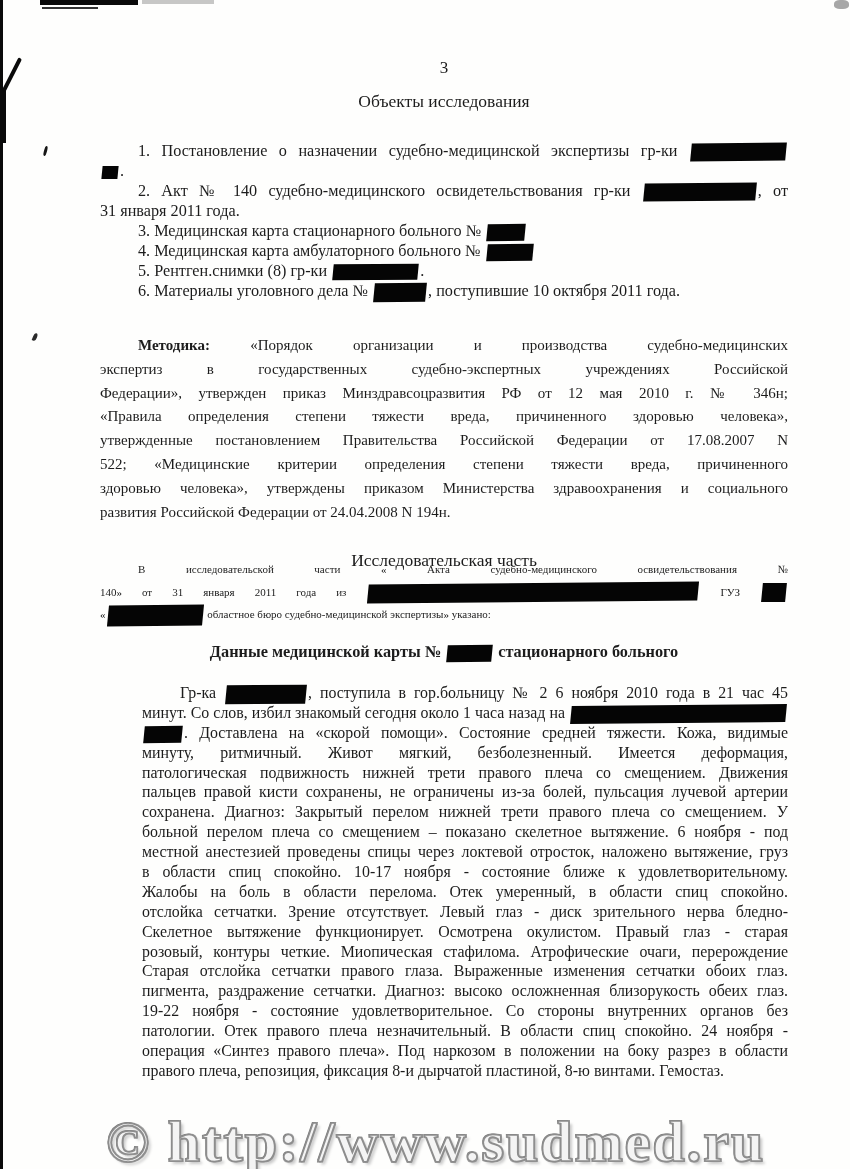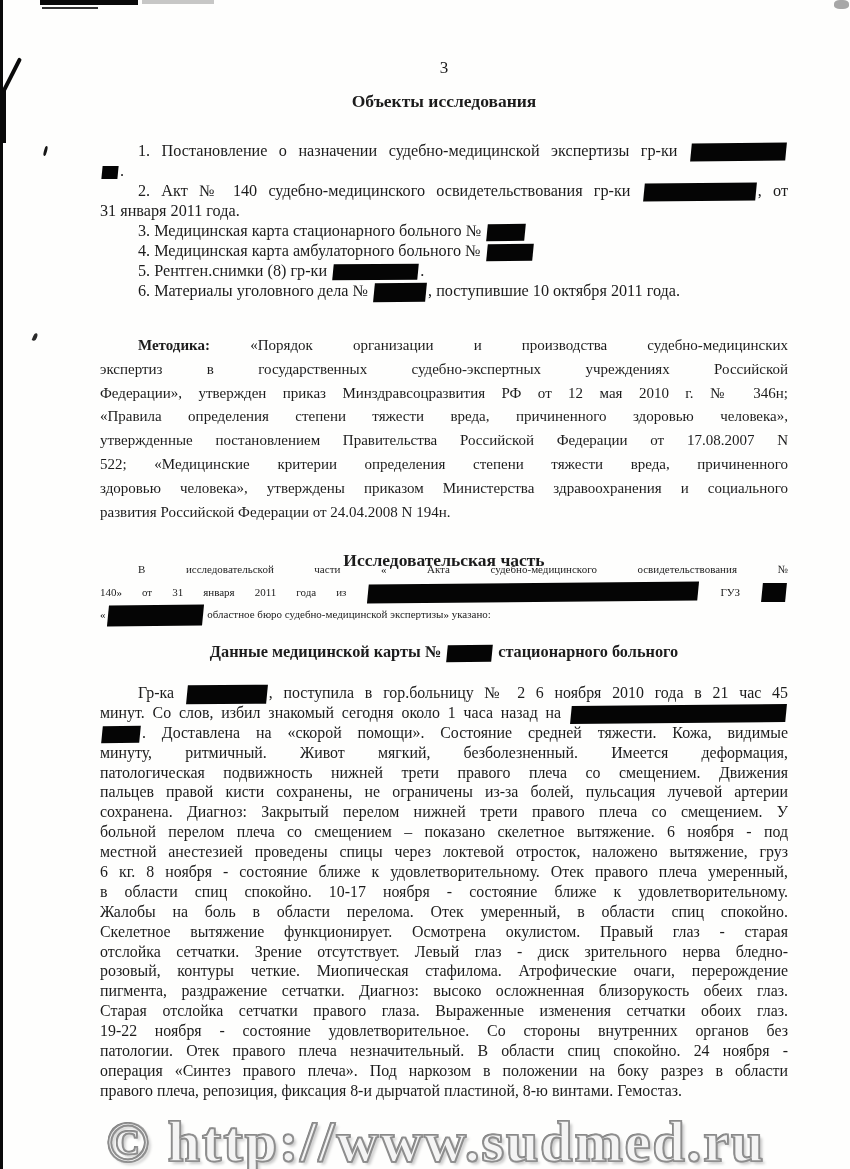--- a/index.html
+++ b/index.html
@@ -2,21 +2,21 @@
 <html><head>
 <meta charset="utf-8">
 <style>
   html,body{margin:0;padding:0;}
   body{
     width:850px;height:1169px;position:relative;overflow:hidden;
     background:#fefefd;color:#1c1c1c;
     font-family:"Liberation Serif","DejaVu Serif",serif;
   }
   .blk{position:absolute;left:100px;width:688px;}
-  .h{text-align:center;font-weight:bold;font-size:17.5px;}
+  .h{text-align:center;font-weight:normal;font-size:17.5px;}
   .center{text-align:center;font-size:17px;}
   .line{display:block;text-align:justify;}
   .line.flush{text-align-last:justify;}
   .line.ind{text-indent:38px;}
   .bold{font-weight:bold;}
   .redact{
     display:inline-block;background:#050505;vertical-align:middle;
     transform:skewX(-6deg) rotate(-0.5deg);margin:0 2px;
   }
   #page-number{top:58px;}
@@ -24,21 +24,21 @@
   #objects-list{top:141px;font-size:16.2px;}
   #objects-list .line{height:20px;line-height:20px;}
   #methodology{top:334px;font-size:15px;}
   #methodology .line{height:23.8px;line-height:23.8px;}
   #research-heading{top:550px;}
   #research-para{top:558px;font-size:11px;}
   #research-para .line{height:22.5px;line-height:22.5px;}
   #card-heading{top:641px;font-size:16.3px;font-weight:bold;}
   #card-heading .line{text-align:left;text-align-last:center;height:22px;line-height:22px;}
   #main-para{top:683px;font-size:15.9px;}
-  #main-para .line{height:19.9px;line-height:19.9px;}
+  #main-para .line{height:19.9px;line-height:19.9px;margin-left:42px;}
 
   #watermark{
     position:absolute;left:106px;top:1108px;white-space:nowrap;
     font-size:58px;letter-spacing:2px;font-weight:bold;
     color:#f4f4f4;
     -webkit-text-stroke:1.6px #8d8d8d;
     text-shadow:1px 1px 0 #9a9a9a,-1px -1px 0 #7c7c7c,1px -1px 0 #a8a8a8,-1px 1px 0 #a8a8a8,3px 3px 3px #c9c9c9;
   }
   
   .art{position:absolute;background:#0a0a0a;}
@@ -100,28 +100,27 @@
     <div id="main-para" class="blk body">
       <div class="line flush ind"><span>Гр-ка </span><span class="redact" style="width: 80px; height: 19px;"></span><span>, поступила в гор.больницу № 2 6 ноября 2010 года в 21 час 45</span></div>
       <div class="line flush"><span>минут. Со слов, избил знакомый сегодня около 1 часа назад на </span><span class="redact" style="width: 215px; height: 18px;"></span></div>
       <div class="line flush"><span class="redact" style="width: 38px; height: 17px;"></span><span>. Доставлена на «скорой помощи». Состояние средней тяжести. Кожа, видимые</span></div>
       <div class="line flush"><span>минуту, ритмичный. Живот мягкий, безболезненный. Имеется деформация,</span></div>
       <div class="line flush"><span>патологическая подвижность нижней трети правого плеча со смещением. Движения</span></div>
       <div class="line flush"><span>пальцев правой кисти сохранены, не ограничены из-за болей, пульсация лучевой артерии</span></div>
       <div class="line flush"><span>сохранена. Диагноз: Закрытый перелом нижней трети правого плеча со смещением. У</span></div>
       <div class="line flush"><span>больной перелом плеча со смещением – показано скелетное вытяжение. 6 ноября - под</span></div>
       <div class="line flush"><span>местной анестезией проведены спицы через локтевой отросток, наложено вытяжение, груз</span></div>
-      <div class="line flush"><span>6 кг. 8 ноября - состояние ближе к удовлетворительному. Отек правого плеча умеренный,</span></div>
       <div class="line flush"><span>в области спиц спокойно. 10-17 ноября - состояние ближе к удовлетворительному.</span></div>
       <div class="line flush"><span>Жалобы на боль в области перелома. Отек умеренный, в области спиц спокойно.</span></div>
+      <div class="line flush"><span>отслойка сетчатки. Зрение отсутствует. Левый глаз - диск зрительного нерва бледно-</span></div>
       <div class="line flush"><span>Скелетное вытяжение функционирует. Осмотрена окулистом. Правый глаз - старая</span></div>
-      <div class="line flush"><span>отслойка сетчатки. Зрение отсутствует. Левый глаз - диск зрительного нерва бледно-</span></div>
       <div class="line flush"><span>розовый, контуры четкие. Миопическая стафилома. Атрофические очаги, перерождение</span></div>
+      <div class="line flush"><span>Старая отслойка сетчатки правого глаза. Выраженные изменения сетчатки обоих глаз.</span></div>
       <div class="line flush"><span>пигмента, раздражение сетчатки. Диагноз: высоко осложненная близорукость обеих глаз.</span></div>
-      <div class="line flush"><span>Старая отслойка сетчатки правого глаза. Выраженные изменения сетчатки обоих глаз.</span></div>
       <div class="line flush"><span>19-22 ноября - состояние удовлетворительное. Со стороны внутренних органов без</span></div>
       <div class="line flush"><span>патологии. Отек правого плеча незначительный. В области спиц спокойно. 24 ноября -</span></div>
       <div class="line flush"><span>операция «Синтез правого плеча». Под наркозом в положении на боку разрез в области</span></div>
       <div class="line"><span>правого плеча, репозиция, фиксация 8-и дырчатой пластиной, 8-ю винтами. Гемостаз.</span></div>
     </div>
   </div>
 
 <div id="watermark">© http://www.sudmed.ru</div>
 
 </body></html>

